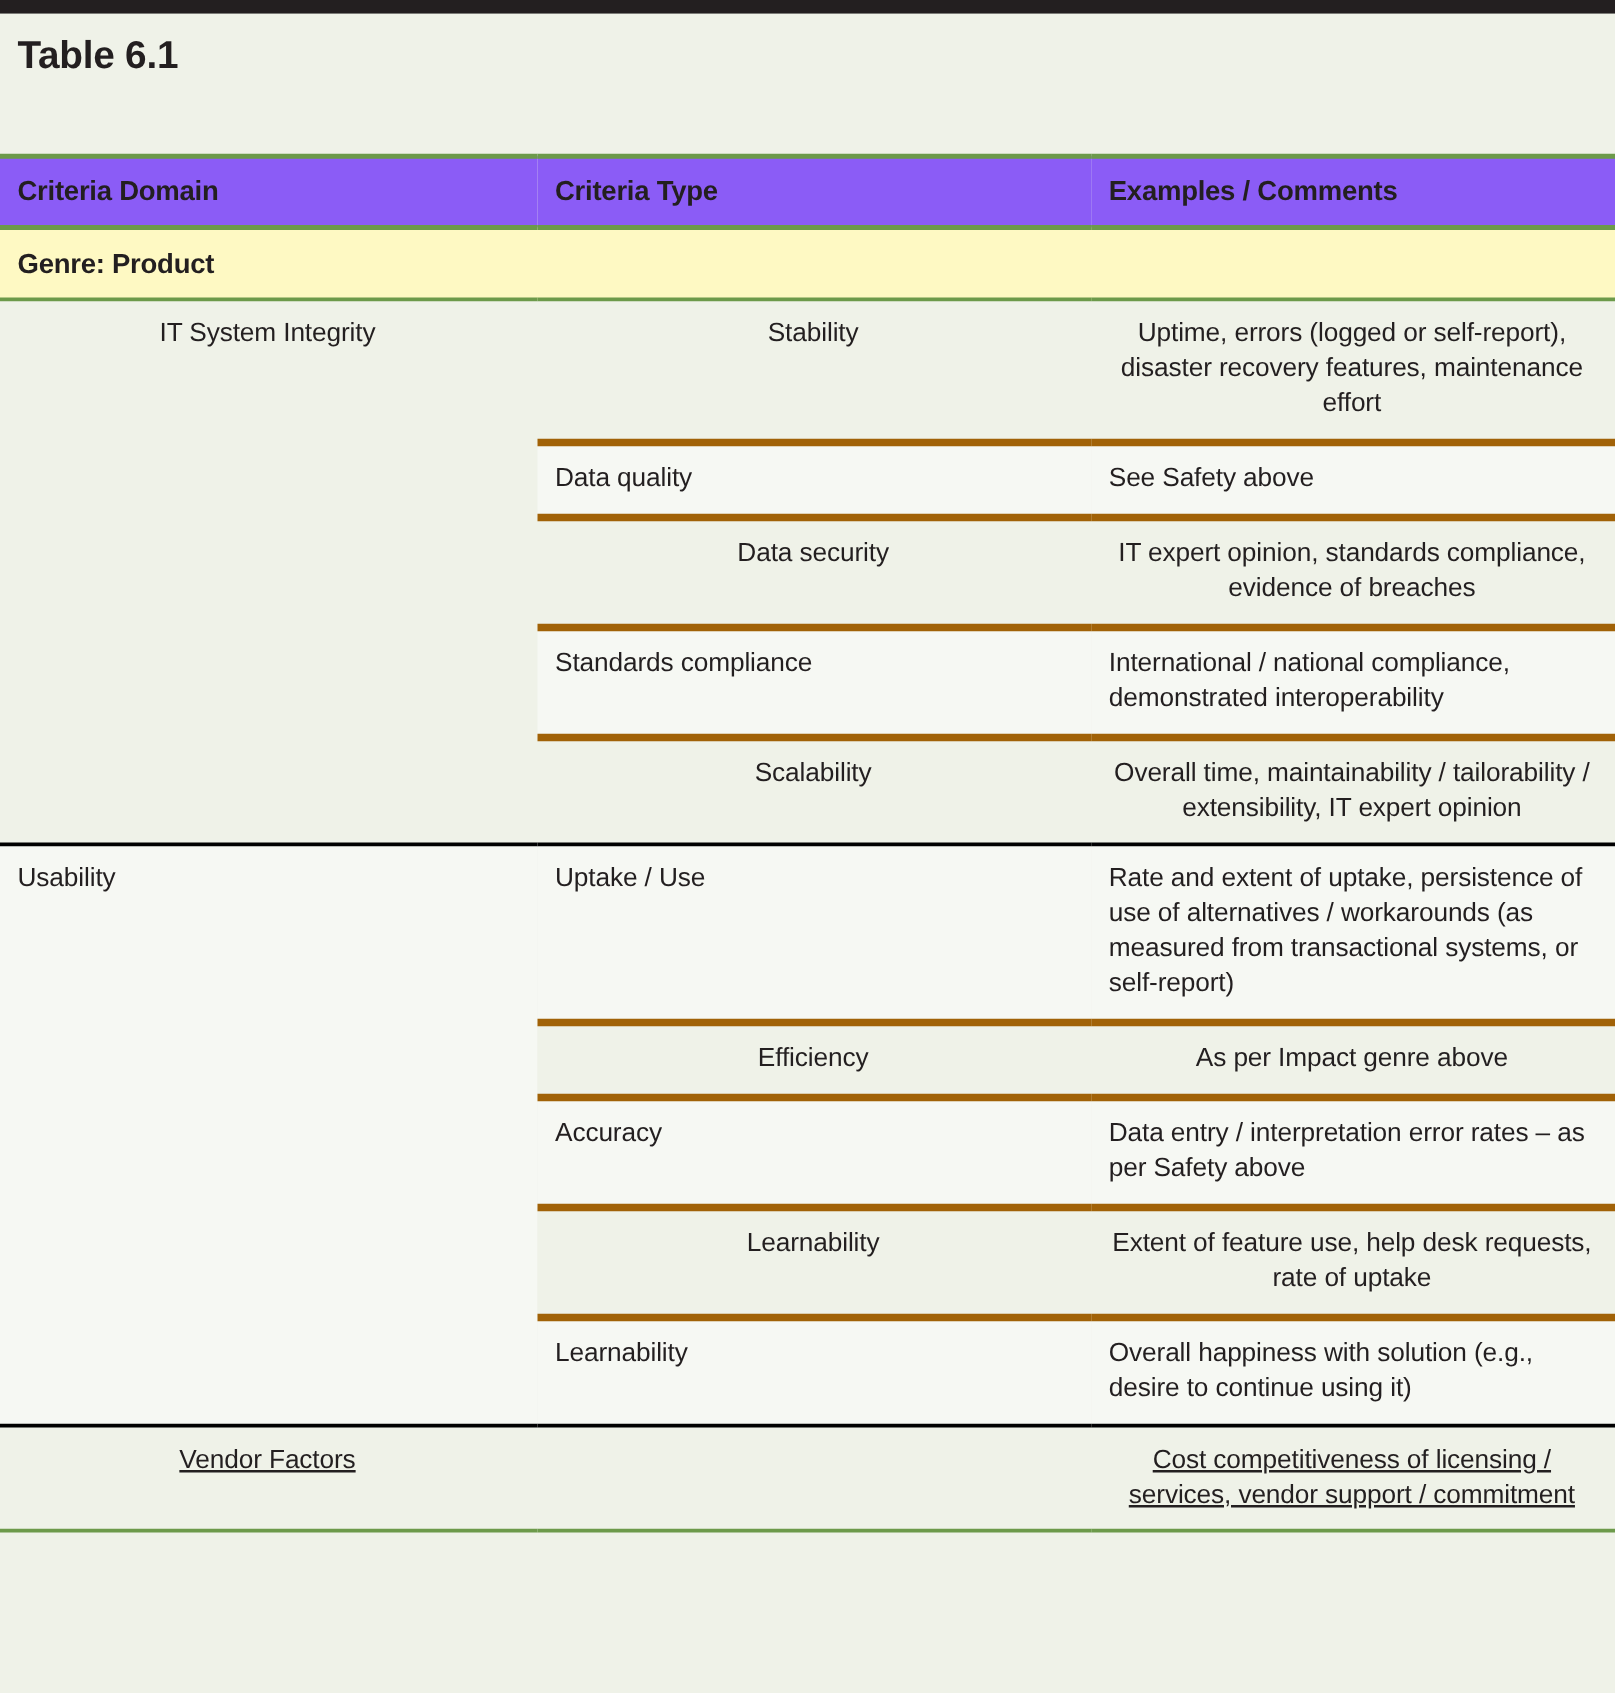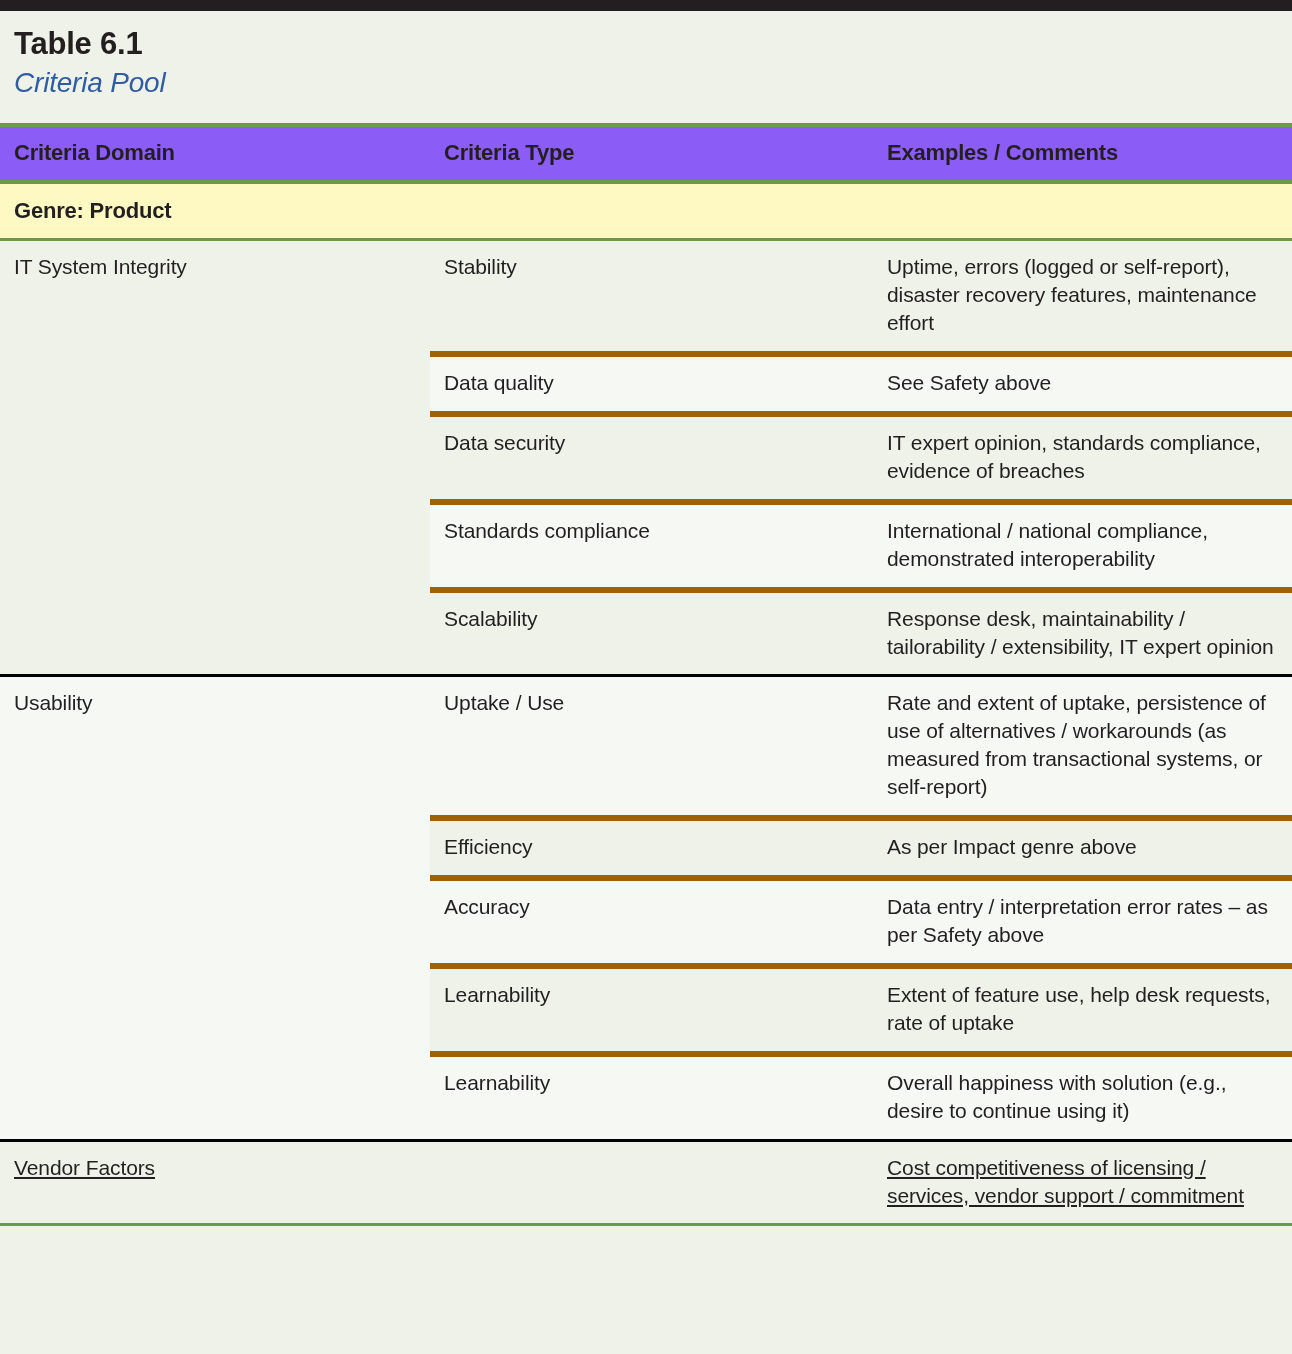--- a/index.html
+++ b/index.html
@@ -95,21 +95,21 @@
   tbody td {
     vertical-align: top;
     padding: 12px 16px 14px 14px;
     line-height: 1.33;
     font-size: 21px;
     color: #231f20;
     letter-spacing: -0.1px;
   }
 
   
-  td.sh-dark { background: #eff2e8; }
+  td.sh-dark { background: #eff2e8; text-align: center; }
   td.sh-light { background: #f6f8f3; }
 
   
   td.rule { border-top: 6px solid #a16207; }
   td.norule { border-top: none; }
 
   
   td.grouprule { border-top: 3px solid #000000; }
 
   
@@ -121,21 +121,20 @@
 </style>
 </head>
 <body>
 
 <div class="page">
 
   <div class="topbar"></div>
 
   <div class="titleblock">
     <div class="table-number">Table 6.1</div>
-    <div class="table-caption">Criteria Pool</div>
   </div>
 
   <table class="criteria">
     <colgroup>
       <col class="c1">
         <col class="c2">
         <col class="c3">
     </colgroup>
 
     <thead>
@@ -168,21 +167,21 @@
         <td class="sh-dark rule">IT expert opinion, standards compliance, evidence of breaches</td>
       </tr>
 
       <tr>
         <td class="sh-light rule">Standards compliance</td>
         <td class="sh-light rule">International / national compliance, demonstrated interoperability</td>
       </tr>
 
       <tr>
         <td class="sh-dark rule">Scalability</td>
-        <td class="sh-dark rule">Response desk, maintainability / tailorability / extensibility, IT expert opinion</td>
+        <td class="sh-dark rule">Overall time, maintainability / tailorability / extensibility, IT expert opinion</td>
       </tr>
 
       <tr>
         <td class="sh-light grouprule" rowspan="5">Usability</td>
         <td class="sh-light grouprule">Uptake / Use</td>
         <td class="sh-light grouprule">Rate and extent of uptake, persistence of use of alternatives / workarounds (as measured from transactional systems, or self-report)</td>
       </tr>
 
       <tr>
         <td class="sh-dark rule">Efficiency</td>

